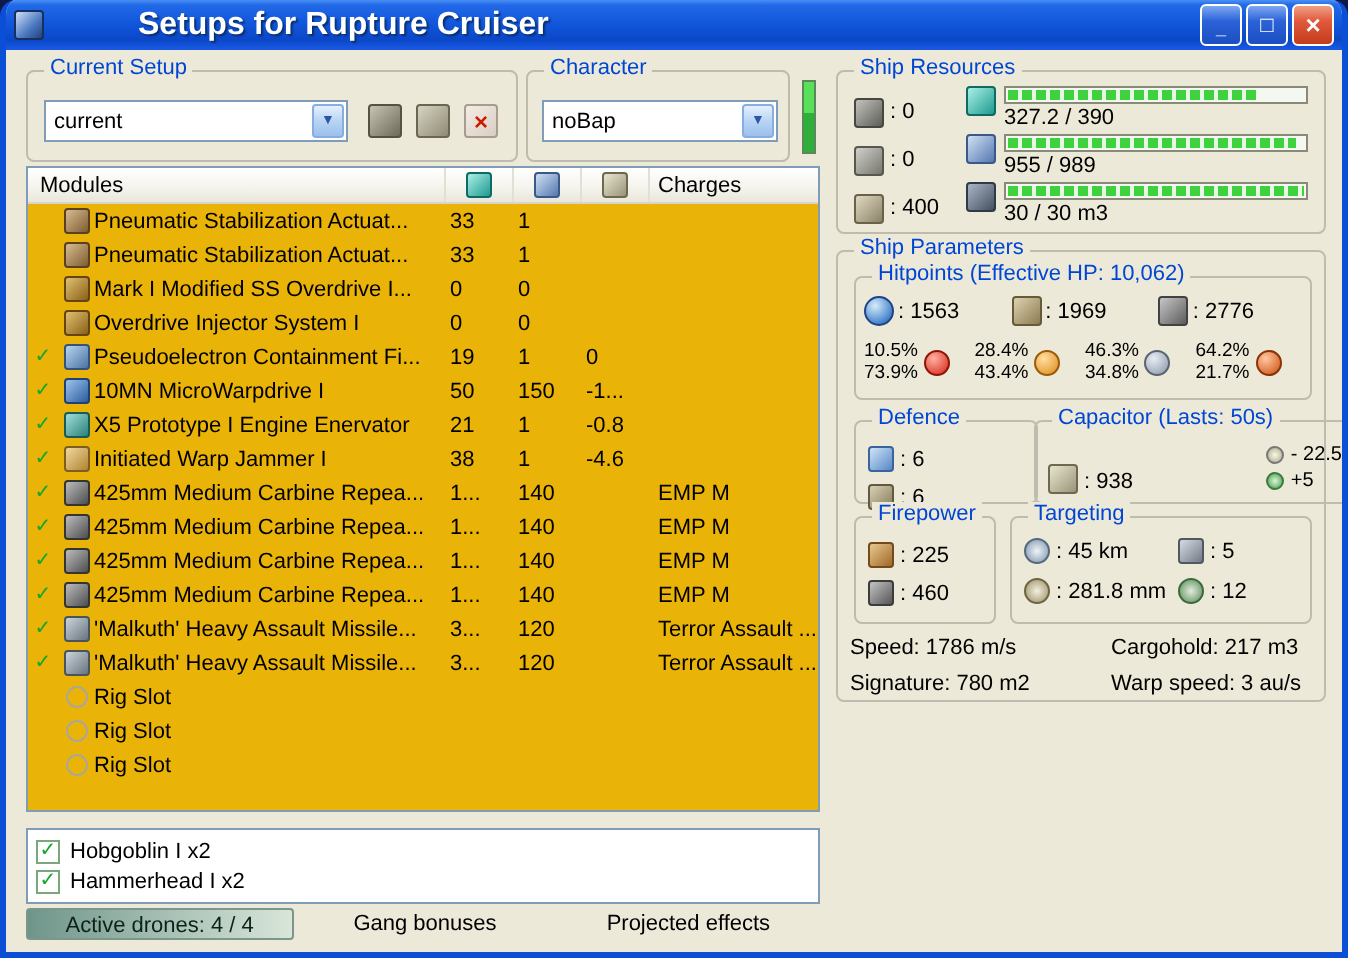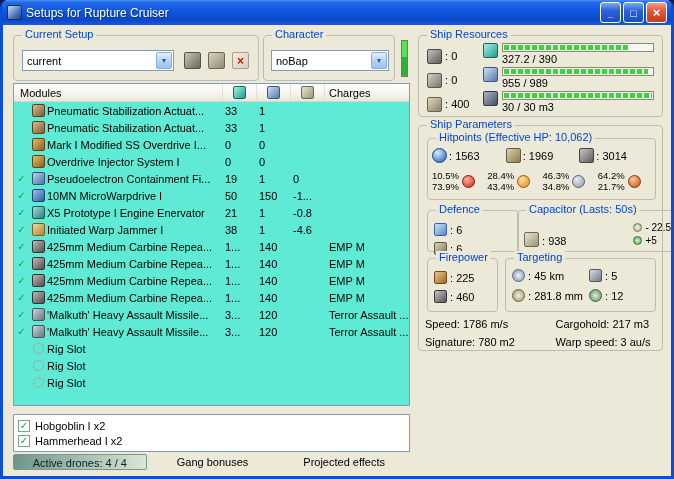--- a/index.html
+++ b/index.html
@@ -2,42 +2,42 @@
 <html><head>
 <meta charset="utf-8">
 <style>
   *{margin:0;padding:0;box-sizing:border-box;font-family:"Liberation Sans","DejaVu Sans",sans-serif;}
   html,body{width:674px;height:479px;}
   body{position:relative;background:#0d1a4a;font-size:11px;color:#000;overflow:hidden;}
   .window{position:absolute;inset:0;background:#ece9d8;border:3px solid #0a4fd6;border-top:none;border-radius:8px 8px 0 0;overflow:hidden;}
   .titlebar{height:25px;display:flex;align-items:center;padding:0 4px;gap:4px;
     background:linear-gradient(180deg,#4a90f4 0%,#2269e8 10%,#1257dc 45%,#0b47c8 80%,#1a5ae4 100%);}
   .app-icon{width:15px;height:15px;border-radius:2px;background:linear-gradient(135deg,#cfe0f8,#4a78c0 60%,#24407a);border:1px solid #18305e;flex:none;}
-  .title{color:#fff;font-weight:normal;font-size:12px;text-shadow:1px 1px 1px #08306e;flex:1;white-space:nowrap;overflow:hidden;}
+  .title{color:#fff;font-weight:bold;font-size:16px;text-shadow:1px 1px 1px #08306e;flex:1;white-space:nowrap;overflow:hidden;margin-left:43px;}
   .tb-btns{display:flex;gap:2px;}
   .tbb{width:21px;height:21px;border:1px solid #fff;border-radius:3px;display:flex;align-items:center;justify-content:center;color:#fff;font-weight:bold;font-size:11px;cursor:default;}
   .tbb.min,.tbb.max{background:linear-gradient(180deg,#7da8f2,#2b62d8 40%,#1b4ec2);}
   .tbb.min{align-items:flex-end;padding-bottom:3px;font-size:9px;}
   .tbb.close{background:linear-gradient(180deg,#f0a088,#e0593a 40%,#c23c1e);font-size:13px;}
   .client{position:absolute;left:0;top:25px;right:0;bottom:0;}
 
   .gb{position:absolute;border:1px solid #bdbcae;border-radius:4px;}
   .gb>.lbl{position:absolute;top:-8px;left:8px;background:#ece9d8;padding:0 3px;color:#0046d5;font-size:11px;white-space:nowrap;}
 
   .combo{position:absolute;height:21px;background:#fff;border:1px solid #7f9db9;display:flex;align-items:center;padding:0 1px 0 4px;}
   .combo-val{flex:1;white-space:nowrap;overflow:hidden;}
   .combo-arrow{width:16px;height:17px;border:1px solid #88aee0;border-radius:2px;flex:none;
     background:linear-gradient(180deg,#e6f0fc,#b8d4f4 50%,#9cc0ec);color:#2a56a8;font-size:7px;display:flex;align-items:center;justify-content:center;}
   .tool{position:absolute;top:16px;width:17px;height:17px;border-radius:2px;display:flex;align-items:center;justify-content:center;font-size:10px;font-weight:bold;}
   .i-tool1{background:linear-gradient(135deg,#c8c4b4,#6e6a58);border:1px solid #55523f;}
   .i-tool2{background:linear-gradient(135deg,#d8d4c4,#8e8a74);border:1px solid #6a6650;color:#fff;}
   .i-tool3{background:linear-gradient(135deg,#f4ece4,#d8cfc4);border:1px solid #a89c8e;color:#cc1a00;font-size:12px;}
   .char-bar{position:absolute;width:7px;border:1px solid #5a8a5a;background:linear-gradient(180deg,#58e058 0 45%,#2fae3c 45% 100%);}
 
-  .mlist{position:absolute;background:#5eead4;border:1px solid #7f9db9;overflow:hidden;}
+  .mlist{position:absolute;background:#eab308;border:1px solid #7f9db9;overflow:hidden;}
   .mheader,.mrow{display:grid;grid-template-columns:15px 18px 176px 34px 34px 34px 1fr;align-items:center;}
   .mheader{height:18px;background:linear-gradient(180deg,#ffffff,#f4f3ec 60%,#e9e7da);border-bottom:1px solid #d8d6c8;}
   .h-name{grid-column:1/4;padding-left:6px;border-right:1px solid #e2e0d2;height:100%;display:flex;align-items:center;}
   .h-ic{height:100%;display:flex;align-items:center;justify-content:center;border-right:1px solid #e2e0d2;}
   .h-charges{padding-left:4px;}
   .mrow{height:17px;}
   .chk{text-align:center;font-size:10px;}
   .chk.on::before{content:"✓";color:#14a52c;font-weight:bold;}
   .micon{display:flex;align-items:center;justify-content:center;}
   .mname,.mnum,.mcharge{white-space:nowrap;overflow:hidden;}
@@ -468,21 +468,21 @@
               <span class="cv">1563</span>
             </span>
 
             <span class="hp-cell">
               <i class="ico sm2 i-armor"></i>
               <span class="cv">1969</span>
             </span>
 
             <span class="hp-cell">
               <i class="ico sm2 i-structure"></i>
-              <span class="cv">3014</span>
+              <span class="cv">2776</span>
             </span>
           </div>
         <div class="resist-row">
 
             <span class="resist-cell">
               <span class="resist-nums">
                 <span>10.5%</span>
                 <span>73.9%</span>
               </span>
               <i class="ico dmg i-em"></i>

